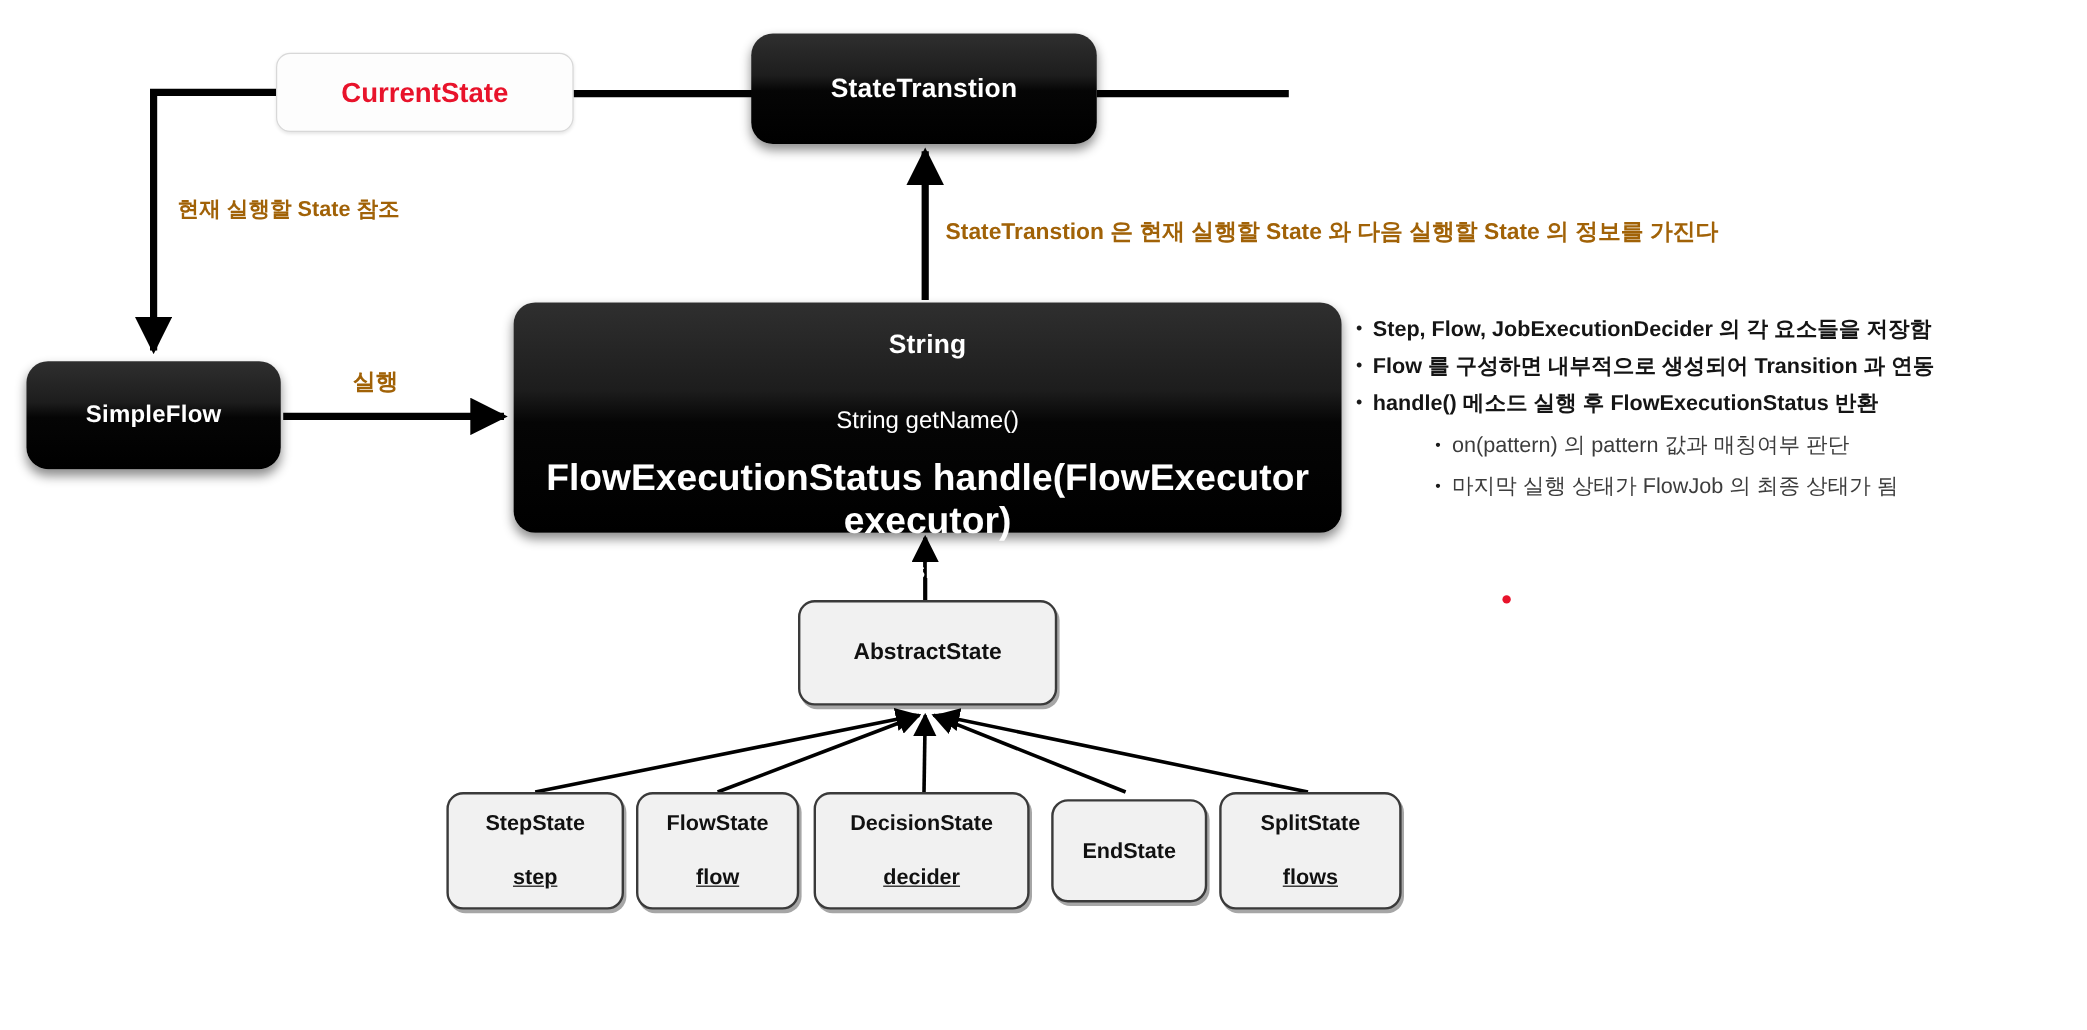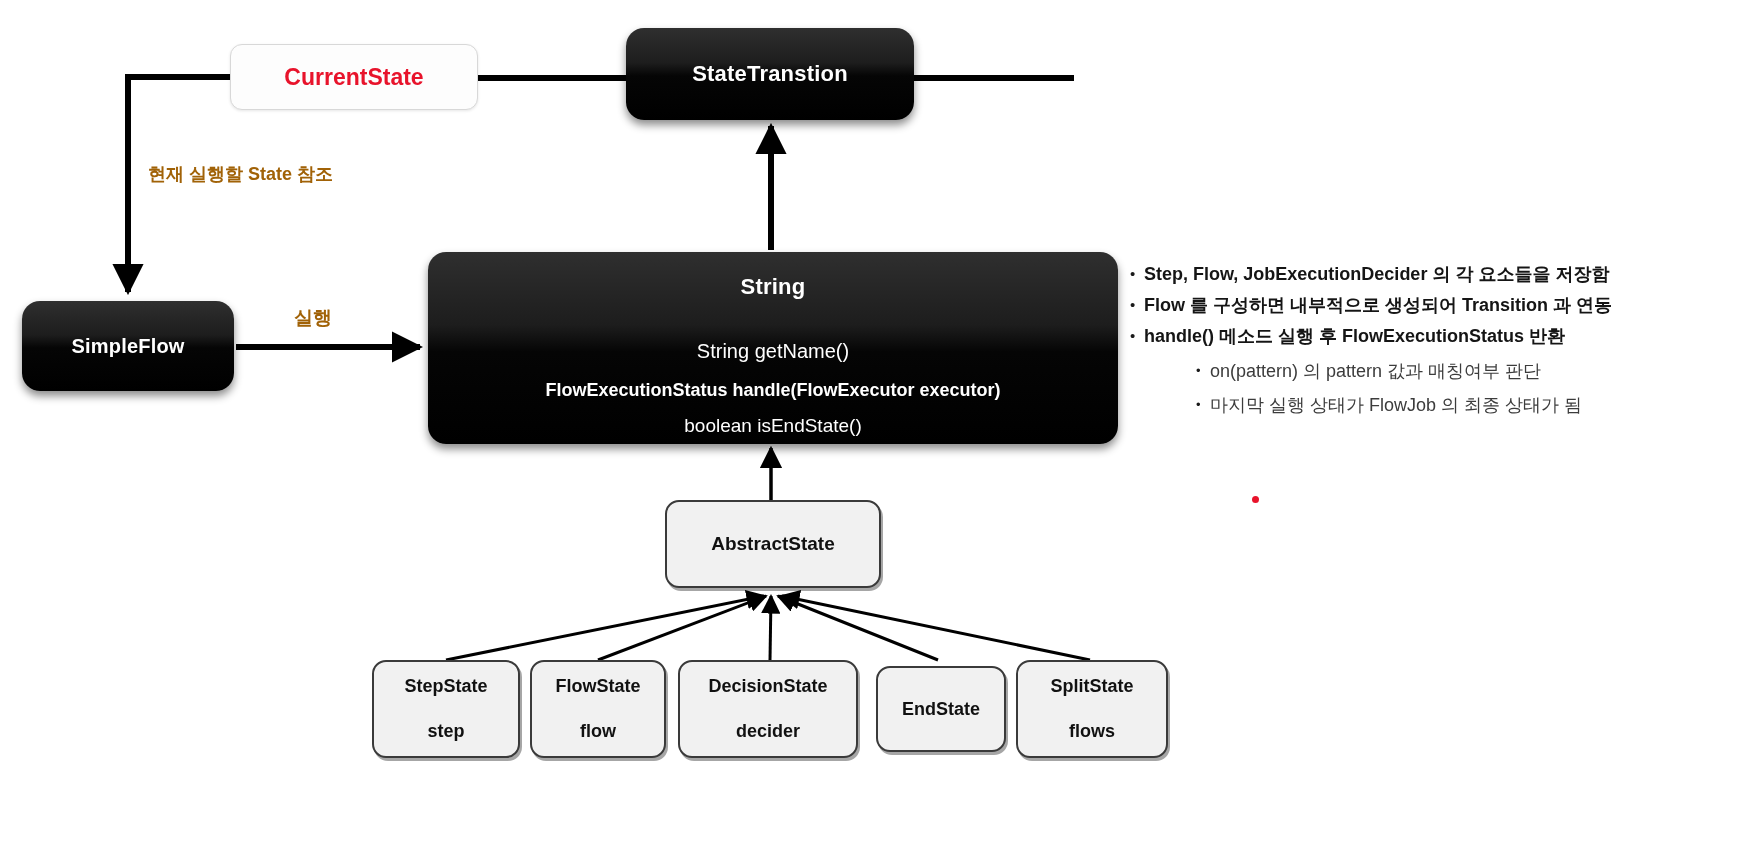--- a/index.html
+++ b/index.html
@@ -78,29 +78,29 @@
 
   #node-nextstate { left: 1072px; top: 47px; width: 246px; height: 61px; }
   #node-nextstate .title { font-size: 21px; font-weight: bold; }
 
   #node-simpleflow { left: 22px; top: 301px; width: 212px; height: 90px; }
   #node-simpleflow .title { font-size: 20px; }
 
   #node-state { left: 428px; top: 252px; width: 690px; height: 192px; padding: 14px 10px 12px; justify-content: flex-start; }
   #node-state .title { font-size: 22px; margin-top: 8px; }
   #node-state .m1 { font-size: 20px; font-weight: normal; color: #ffffff; margin-top: 40px; }
-  #node-state .m2 { font-size: 18px; font-weight: bold; color: #ffffff; margin-top: 17px; }
+  #node-state .m2 { font-size: 31px; font-weight: bold; color: #ffffff; margin-top: 17px; }
   #node-state .m3 { font-size: 19px; font-weight: normal; color: #ffffff; margin-top: 14px; }
 
   #node-abstractstate { left: 665px; top: 500px; width: 216px; height: 88px; }
   #node-abstractstate .title { font-size: 19px; }
 
   .leaf { height: 98px; top: 660px; }
   .leaf .title { font-size: 18px; }
-  .leaf .sub { font-size: 18px; margin-top: 24px; }
+  .leaf .sub { font-size: 18px; margin-top: 24px; text-decoration: underline; }
   #node-stepstate     { left: 372px; width: 148px; }
   #node-flowstate     { left: 530px; width: 136px; }
   #node-decisionstate { left: 678px; width: 180px; }
   #node-endstate      { left: 876px; width: 130px; height: 86px; top: 666px; }
   #node-splitstate    { left: 1016px; width: 152px; }
 
   
   .label {
     position: absolute;
     font-weight: bold;
@@ -235,20 +235,21 @@
 
   <div class="node light strong leaf" id="node-splitstate">
     <div class="title">SplitState</div>
     <div class="sub">flows</div>
   </div>
 
   <div class="label" id="label-current-ref">현재 실행할 State 참조</div>
 
   <div class="label" id="label-execute">실행</div>
 
+  <div class="label" id="label-transition-note">StateTranstion 은 현재 실행할 State 와 다음 실행할 State 의 정보를 가진다</div>
 
   <div id="notes">
     <div class="bullet-row">
       <span class="dot">•</span>
       <span class="txt">Step, Flow, JobExecutionDecider 의 각 요소들을 저장함</span>
     </div>
     <div class="bullet-row">
       <span class="dot">•</span>
       <span class="txt">Flow 를 구성하면 내부적으로 생성되어 Transition 과 연동</span>
     </div>

